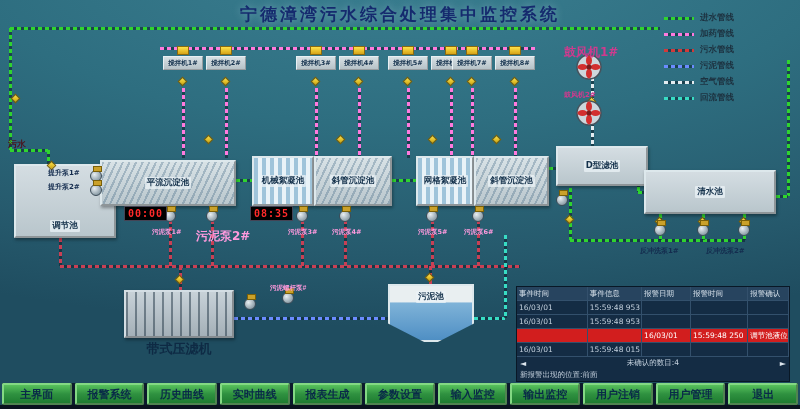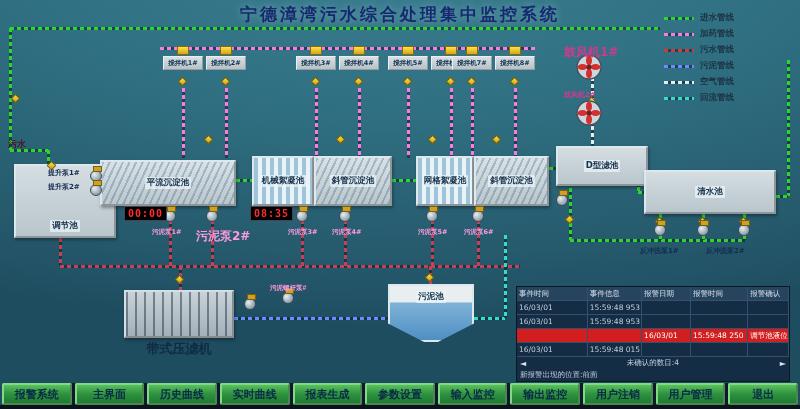--- a/index.html
+++ b/index.html
@@ -305,22 +305,22 @@
       <div class="afootline">
         <div class="arrow">◄</div>
         <div>未确认的数目:4</div>
         <div class="arrow">►</div>
       </div>
       <div class="afootline">
         <div>新报警出现的位置:前面</div>
       </div>
     </div>
   <div id="btnbar">
+      <button class="hmi-btn">主界面</button>
       <button class="hmi-btn">报警系统</button>
-      <button class="hmi-btn">主界面</button>
       <button class="hmi-btn">历史曲线</button>
       <button class="hmi-btn">实时曲线</button>
       <button class="hmi-btn">报表生成</button>
       <button class="hmi-btn">参数设置</button>
       <button class="hmi-btn">输入监控</button>
       <button class="hmi-btn">输出监控</button>
       <button class="hmi-btn">用户注销</button>
       <button class="hmi-btn">用户管理</button>
       <button class="hmi-btn">退出</button>
     </div>

